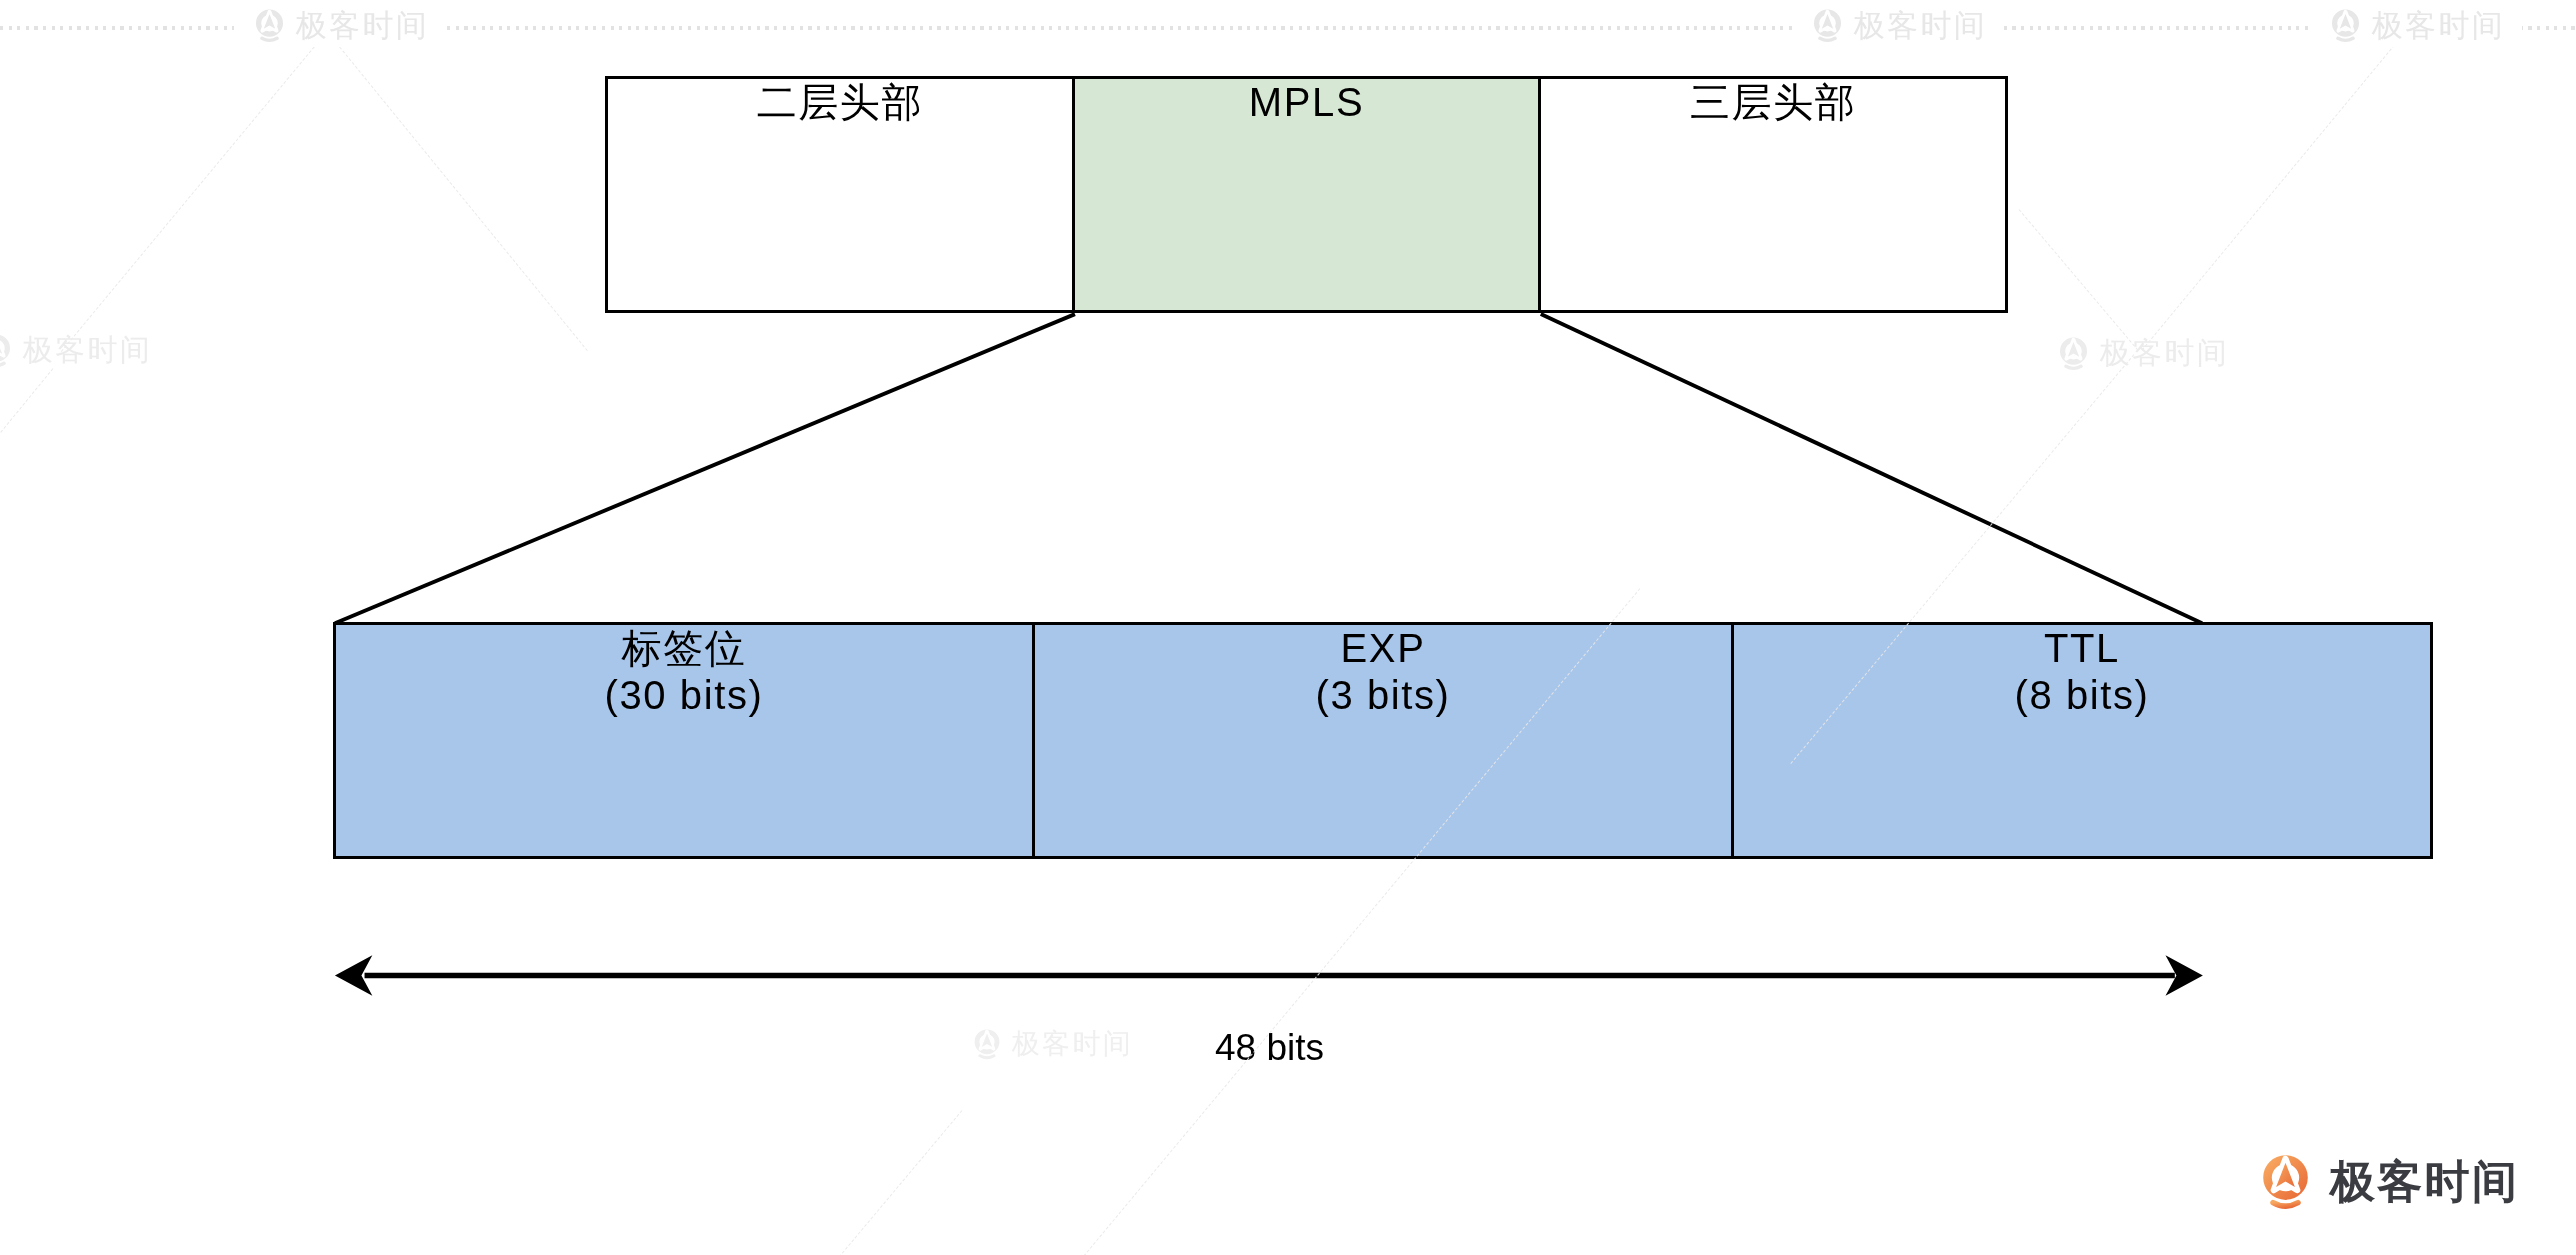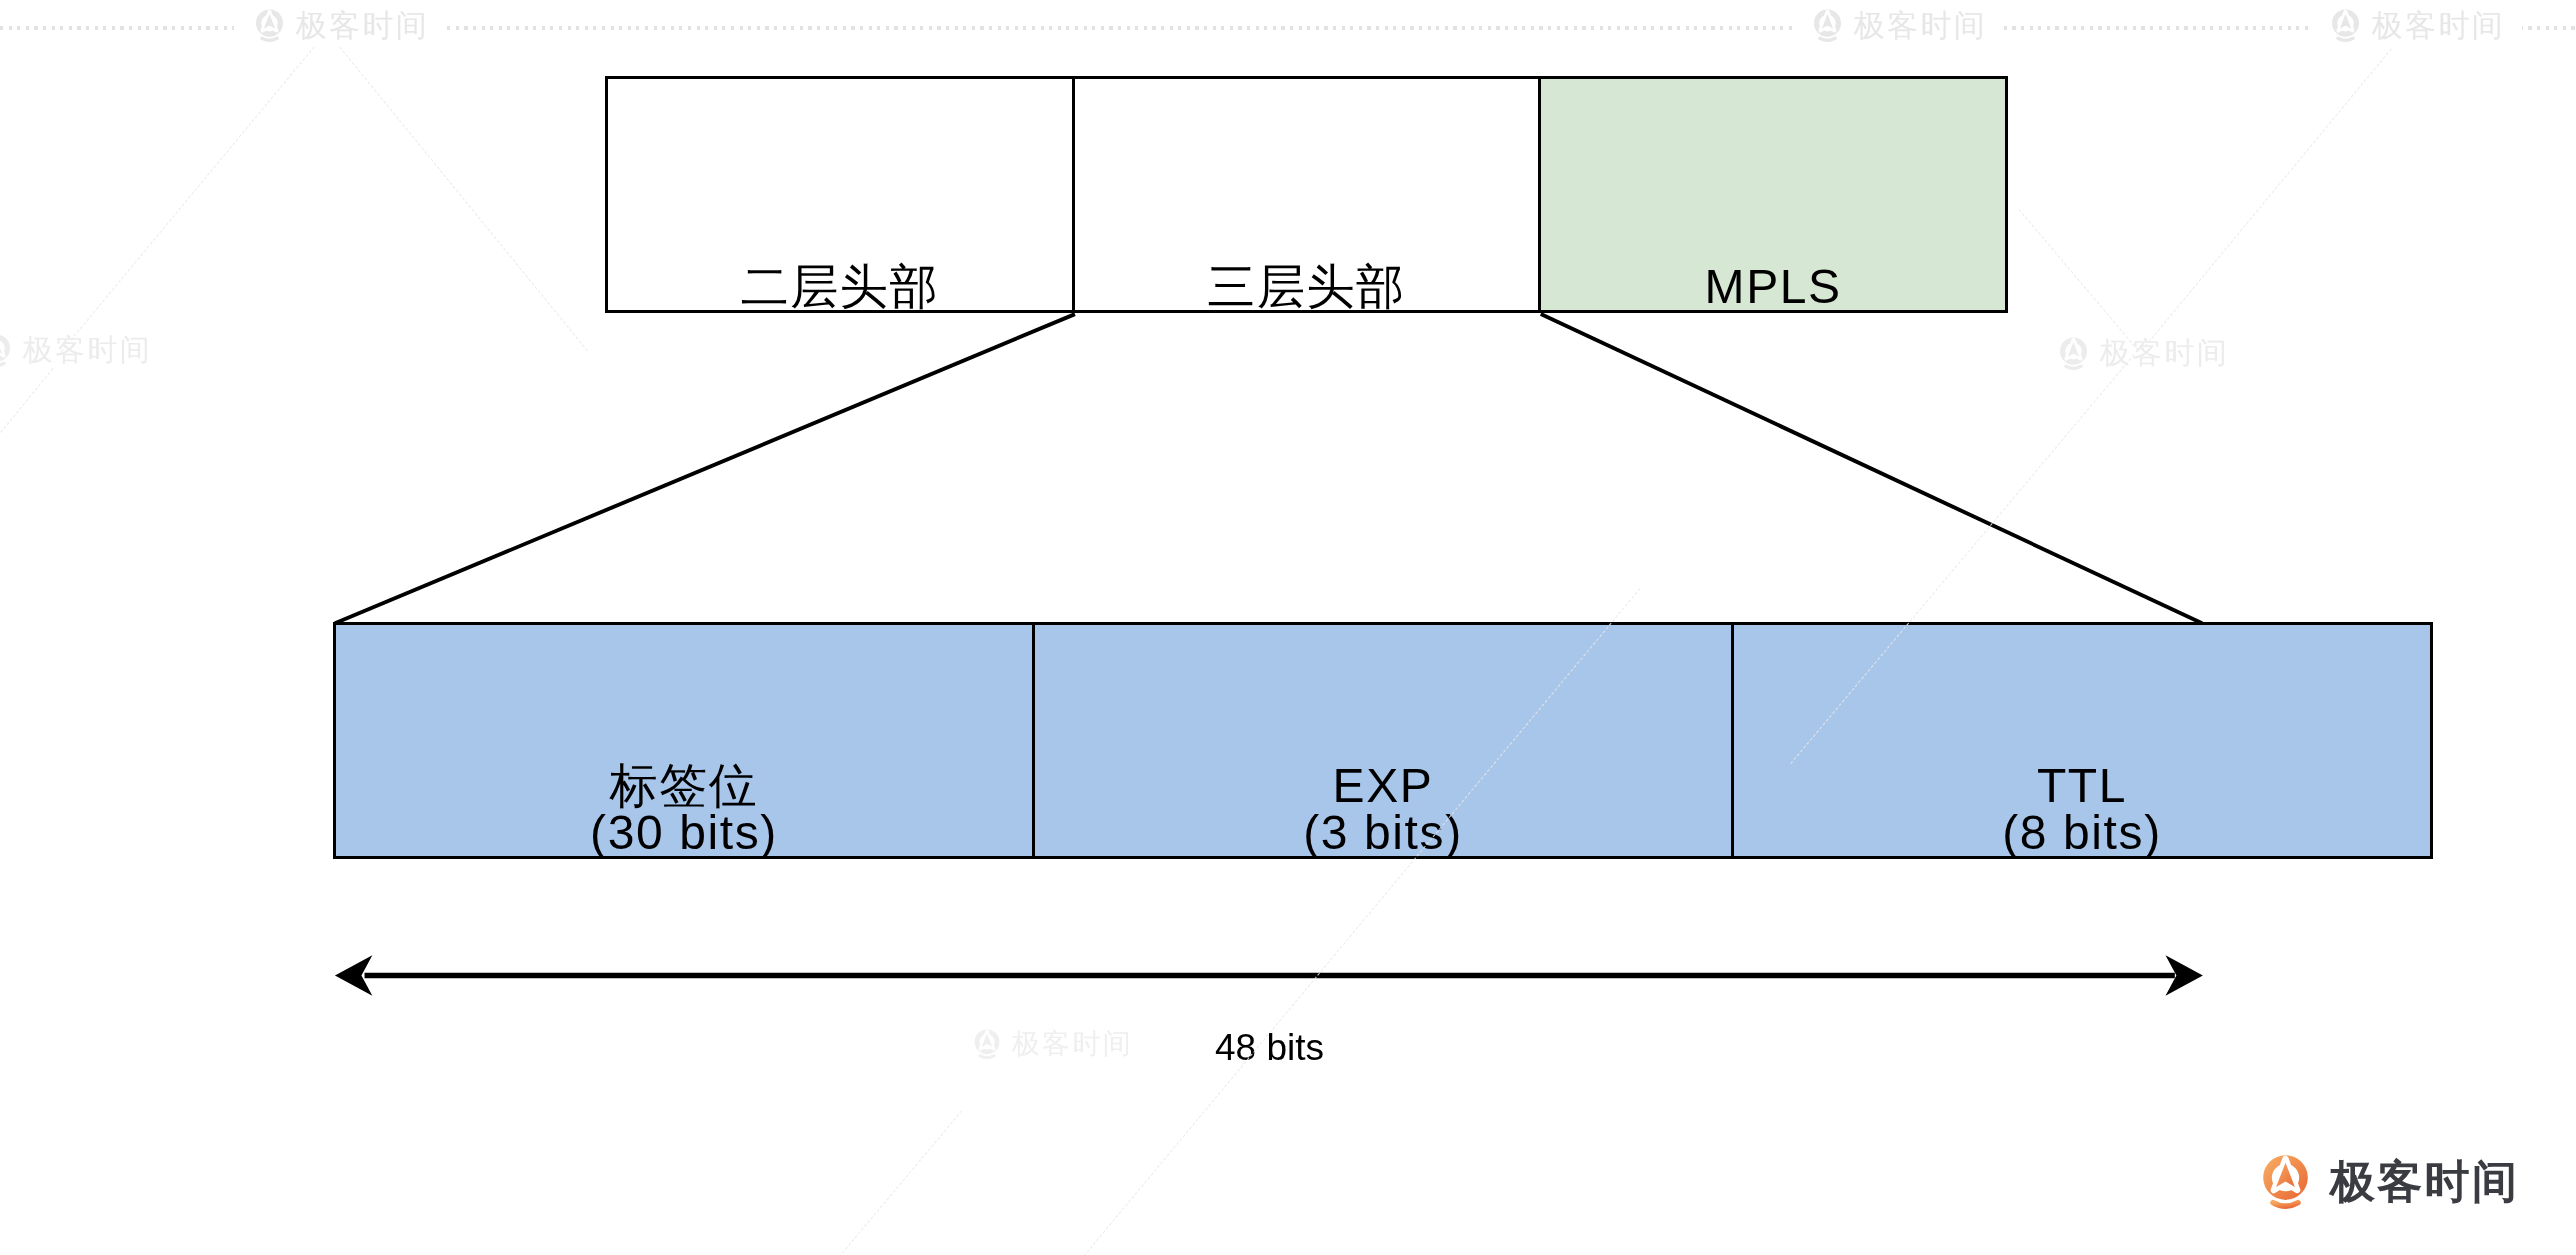--- a/index.html
+++ b/index.html
@@ -28,22 +28,22 @@
     border-top:1.6px dashed #e8e8e8;height:0;z-index:6;pointer-events:none;
     transform-origin:left center;opacity:.9;
   }
 
   
   .row-box{
     display:flex;z-index:2;
     border:3.9px solid #000;box-sizing:border-box;background:#fff;
   }
   .row-box .cell{
-    flex:1;display:flex;flex-direction:column;align-items:center;justify-content:flex-end;
-    font-size:48px;letter-spacing:1.6px;line-height:47px;
+    flex:1;display:flex;flex-direction:column;align-items:center;justify-content:flex-start;
+    font-size:40px;letter-spacing:1.6px;line-height:47px;
   }
   .row-box .cell + .cell{border-left:3.9px solid #000;}
   #packet-row{left:605px;top:76px;width:1403px;height:237px;}
   #field-row{left:333px;top:622px;width:2100px;height:237px;}
   #field-row .cell{background:var(--field_fill,#a8c5ea);border-left-color:#000;}
   #field-row .cell + .cell{border-left:3.1px solid #000;}
   .cell.mpls{background:var(--mpls_fill,#d6e7d4);}
 
   svg.lines{left:0;top:0;z-index:2;pointer-events:none;}
 
@@ -126,25 +126,25 @@
     <path d="M39 15 L51 46 L39 39 L27 46 Z" fill="currentColor"></path>
     <path d="M23 66 Q39 75 55 66" fill="none" stroke="currentColor" stroke-width="7" stroke-linecap="round"></path>
   </svg>
   <span class="wm-text">极客时间</span>
 </div>
 
 <div id="packet-row" class="abs row-box">
   <div class="cell">
     <span>二层头部</span>
   </div>
+  <div class="cell mpls">
+    <span>MPLS</span>
+  </div>
   <div class="cell">
     <span>三层头部</span>
-  </div>
-  <div class="cell mpls">
-    <span>MPLS</span>
   </div>
 </div>
 
 <svg class="abs lines" width="2576" height="1256" viewBox="0 0 3307 1612">
   <line x1="1380" y1="403" x2="430" y2="800" stroke="#000" stroke-width="5"></line>
   <line x1="1978" y1="403" x2="2827" y2="800" stroke="#000" stroke-width="5"></line>
   <line x1="468" y1="1252" x2="2792" y2="1252" stroke="#000" stroke-width="7"></line>
   <polygon points="430,1252 478,1226 464,1252 478,1278" fill="#000"></polygon>
   <polygon points="2828,1252 2780,1226 2794,1252 2780,1278" fill="#000"></polygon>
 </svg>

